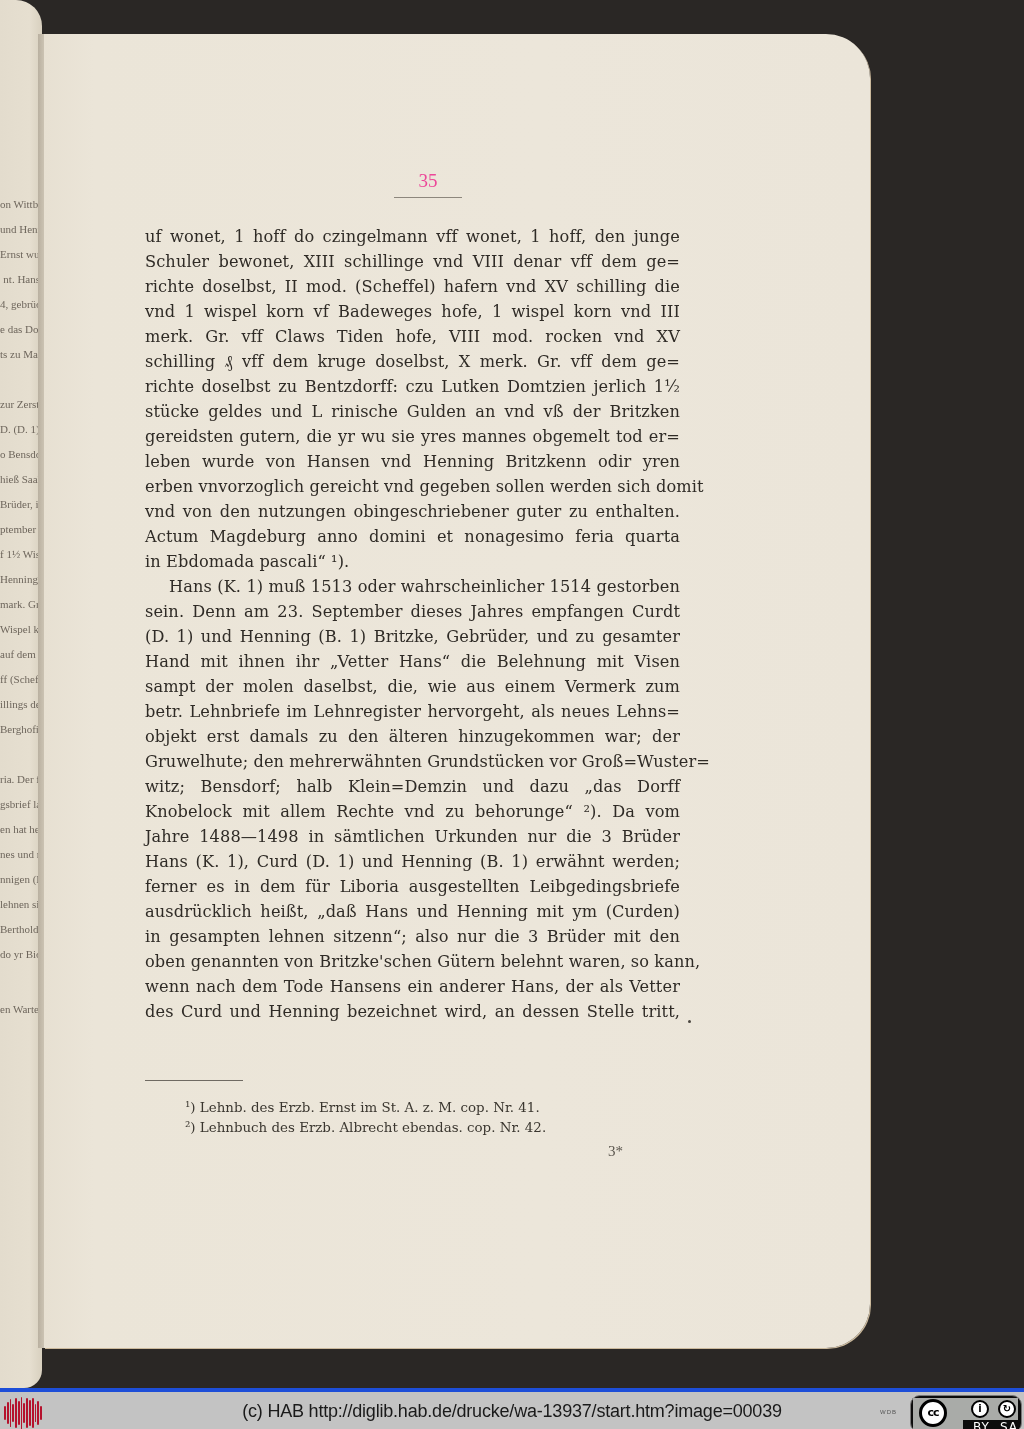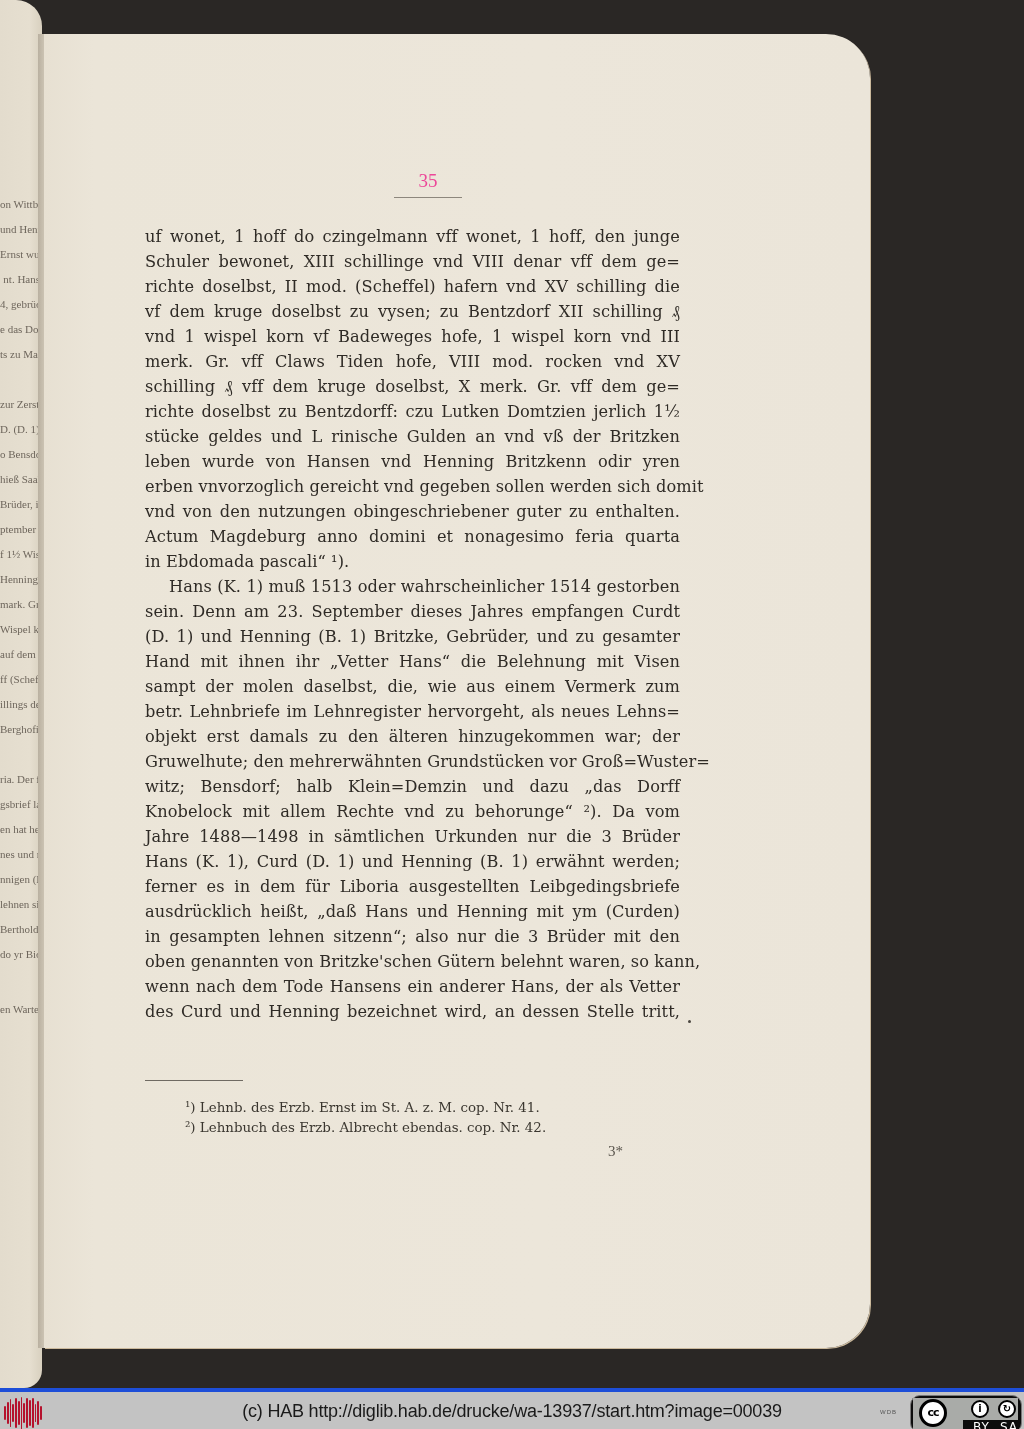--- a/index.html
+++ b/index.html
@@ -182,26 +182,26 @@
 
 <div class="page-number-wrap">
   <div class="num">35</div>
   <div class="rule"></div>
 </div>
 
 <div class="body-text" id="body-text">
     <div class="line">uf wonet, 1 hoff do czingelmann vff wonet, 1 hoff, den junge</div>
     <div class="line">Schuler bewonet, XIII schillinge vnd VIII denar vff dem ge=</div>
     <div class="line">richte doselbst, II mod. (Scheffel) hafern vnd XV schilling die</div>
-    <div class="line">vf dem kruge doselbst zu vysen; zu Bentzdorf XII schilling ₰</div>
     <div class="line">vnd 1 wispel korn vf Badeweges hofe, 1 wispel korn vnd III</div>
     <div class="line">merk. Gr. vff Claws Tiden hofe, VIII mod. rocken vnd XV</div>
     <div class="line">schilling ₰ vff dem kruge doselbst, X merk. Gr. vff dem ge=</div>
     <div class="line">richte doselbst zu Bentzdorff: czu Lutken Domtzien jerlich 1½</div>
     <div class="line">stücke geldes und L rinische Gulden an vnd vß der Britzken</div>
+    <div class="line">gereidsten gutern, die yr wu sie yres mannes obgemelt tod er=</div>
     <div class="line">leben wurde von Hansen vnd Henning Britzkenn odir yren</div>
     <div class="line">erben vnvorzoglich gereicht vnd gegeben sollen werden sich domit</div>
     <div class="line">vnd von den nutzungen obingeschriebener guter zu enthalten.</div>
     <div class="line">Actum Magdeburg anno domini et nonagesimo feria quarta</div>
     <div class="line last">in Ebdomada pascali“ ¹).</div>
     <div class="line indent">Hans (K. 1) muß 1513 oder wahrscheinlicher 1514 gestorben</div>
     <div class="line">sein. Denn am 23. September dieses Jahres empfangen Curdt</div>
     <div class="line">(D. 1) und Henning (B. 1) Britzke, Gebrüder, und zu gesamter</div>
     <div class="line">Hand mit ihnen ihr „Vetter Hans“ die Belehnung mit Visen</div>
     <div class="line">sampt der molen daselbst, die, wie aus einem Vermerk zum</div>

